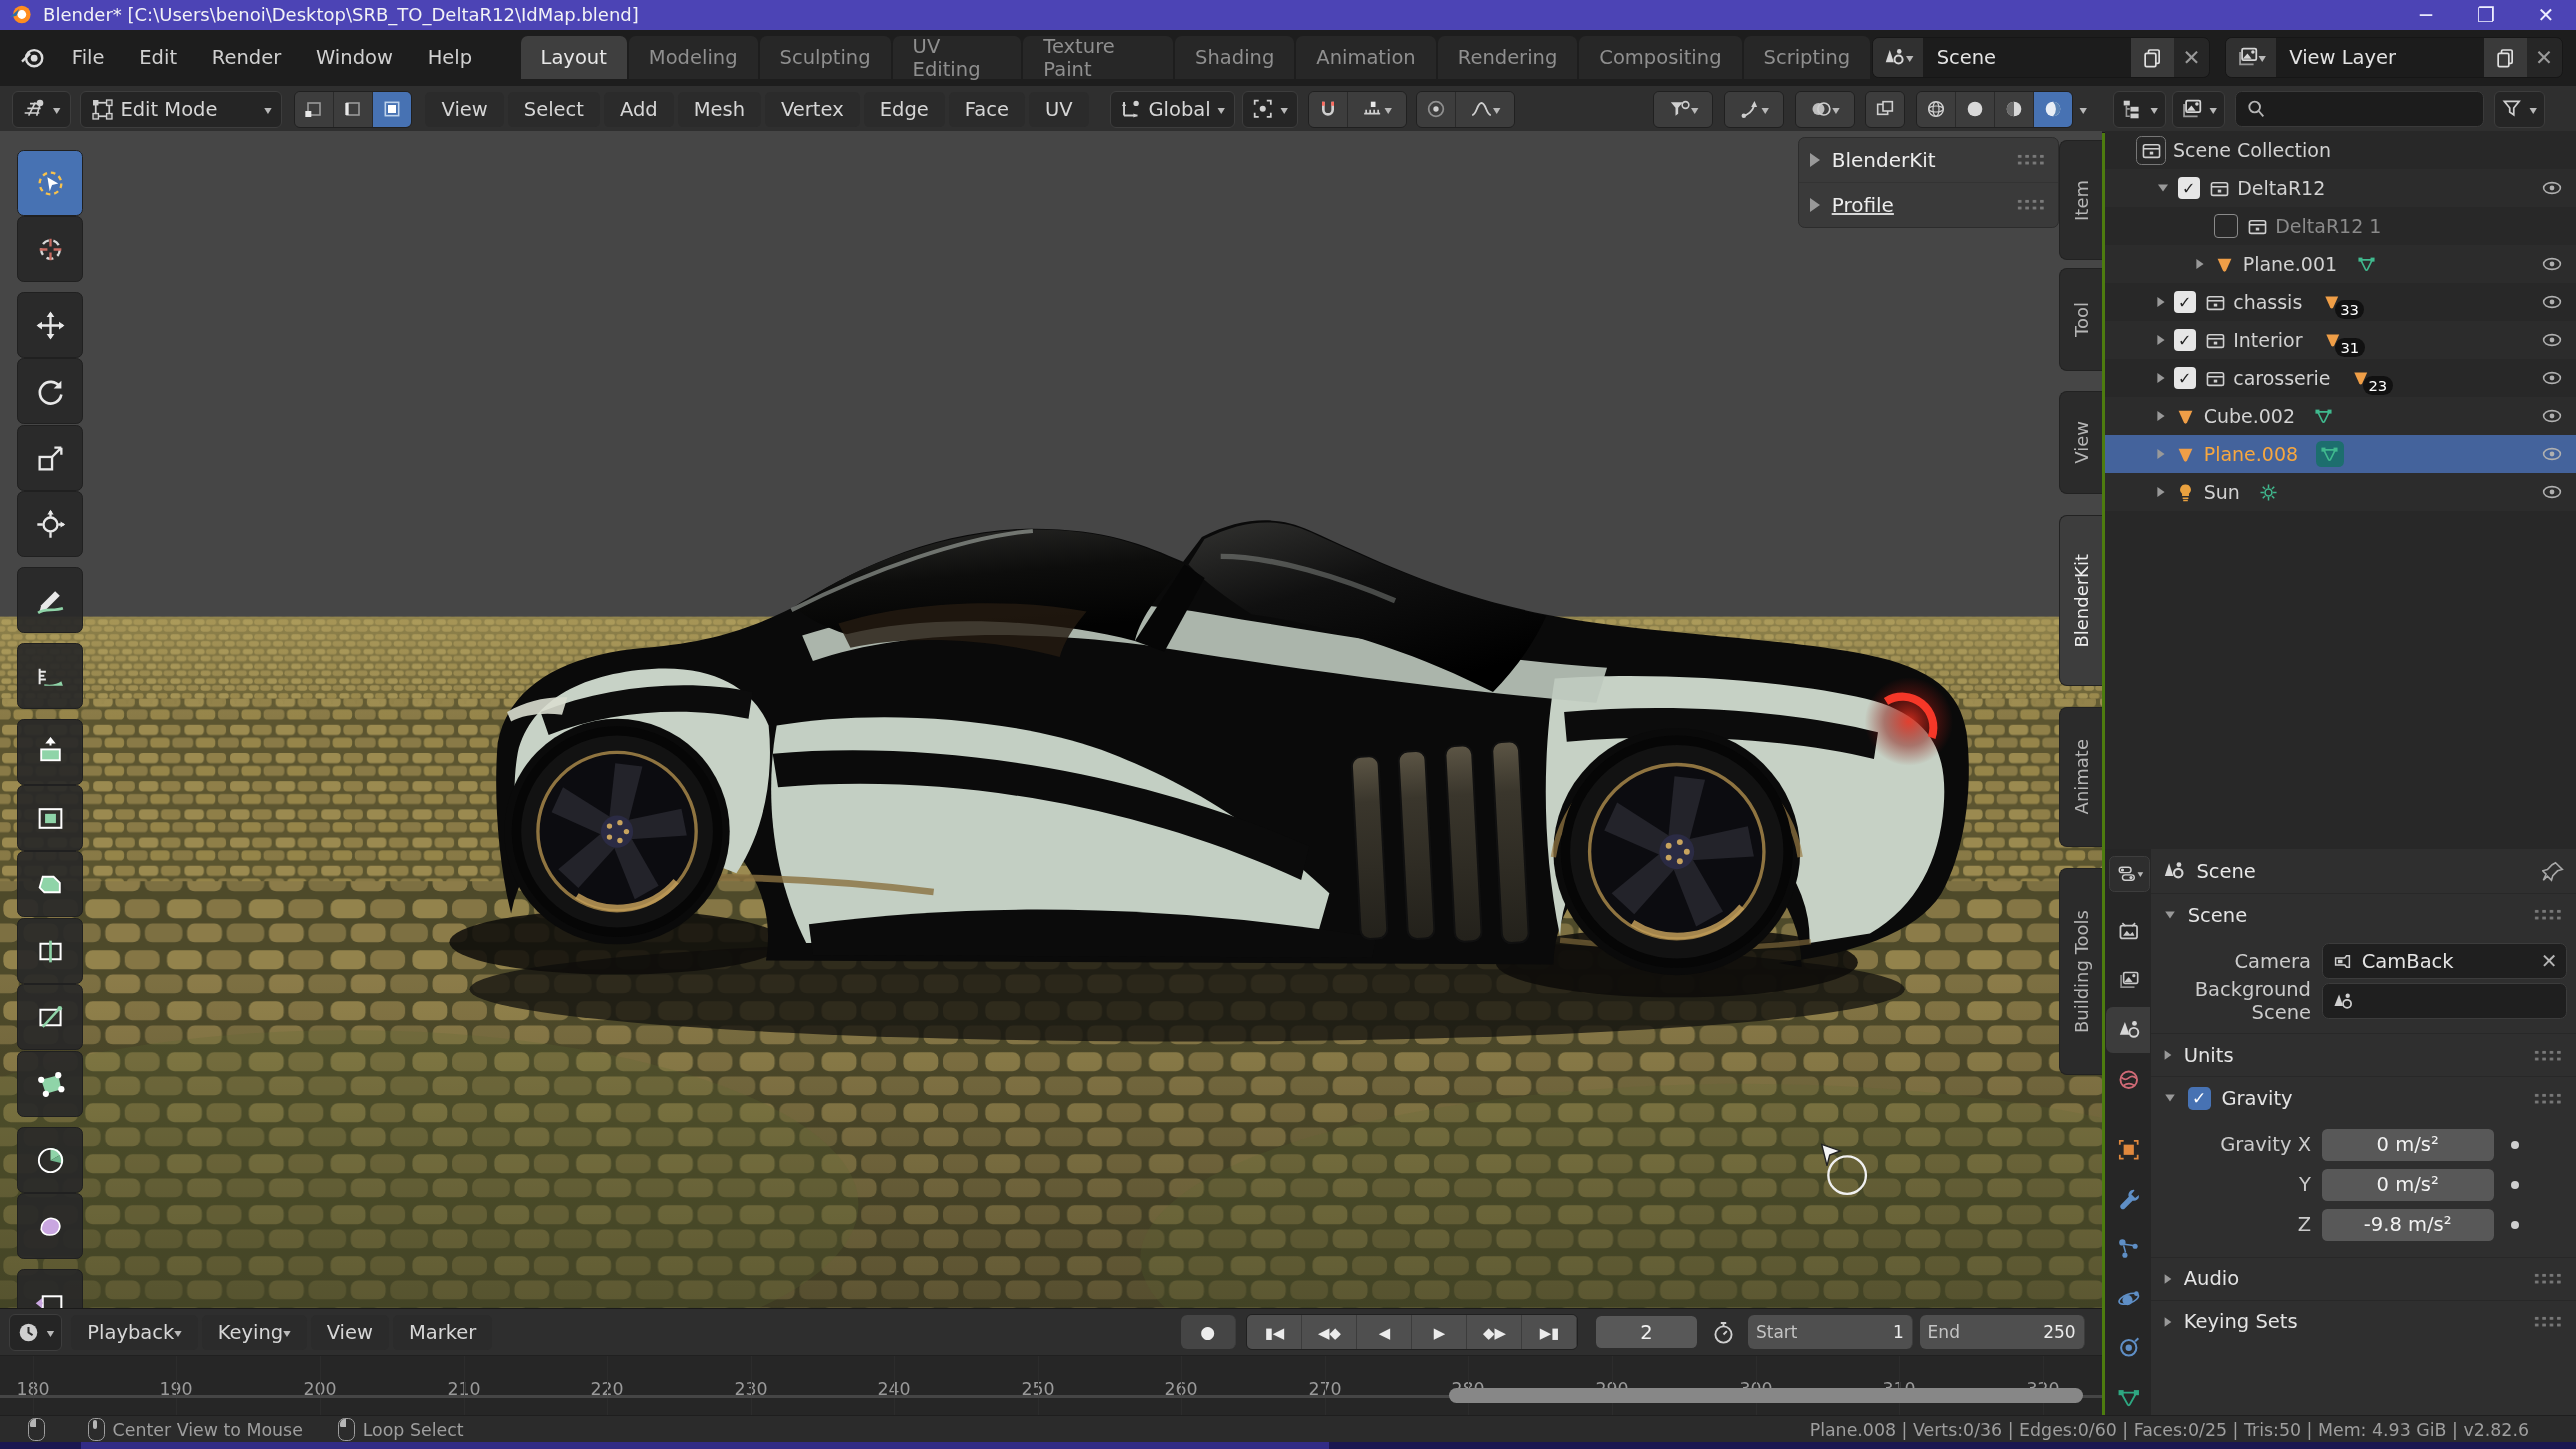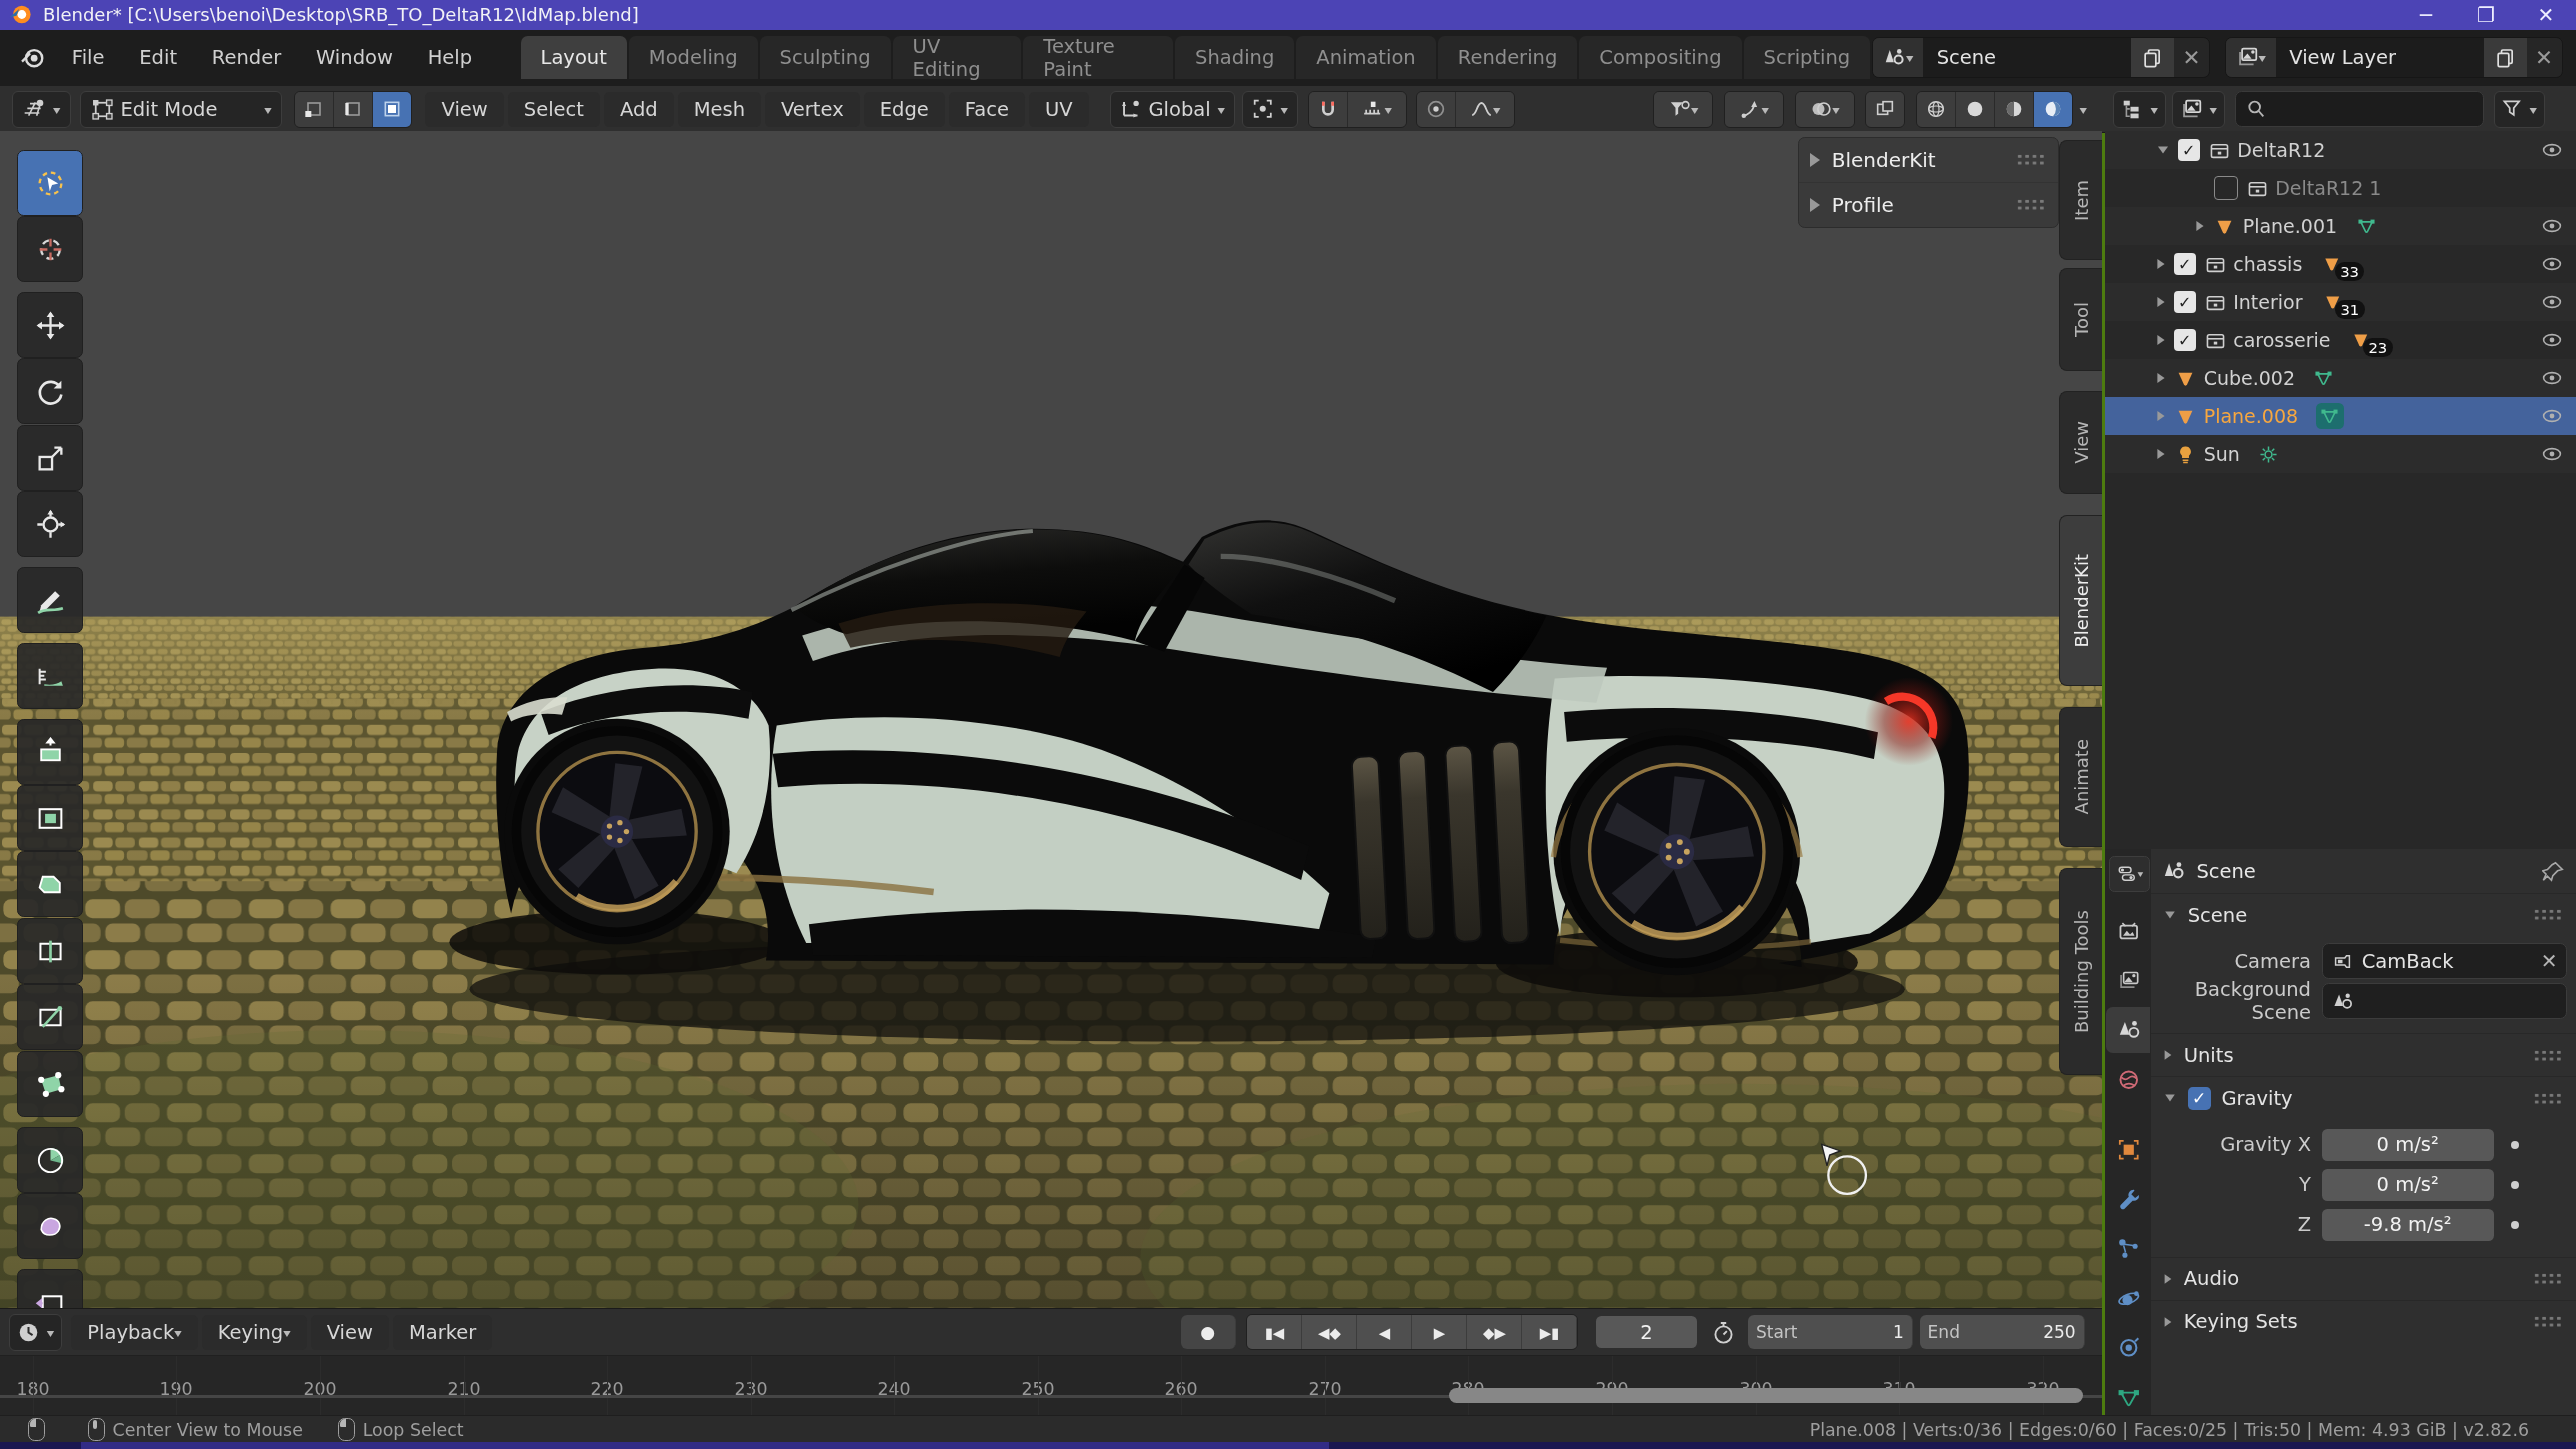--- a/index.html
+++ b/index.html
@@ -35,21 +35,21 @@
   svg.i{display:block;}
   
   #viewport{left:0;top:131px;width:2102px;height:1177px;overflow:hidden;background:#454545;}
   
   .tool{position:absolute;left:17px;width:64px;height:64px;background:rgba(40,40,40,.92);border-radius:6.7px;
         display:flex;align-items:center;justify-content:center;border:0.7px solid #202020;}
   .tool.active{background:#4772b3;}
   
   #npanel{left:1798px;top:137px;width:259px;background:#3a3a3a;border:0.7px solid #2c2c2c;border-radius:6.7px;overflow:hidden;}
   .npanel-row{height:44px;display:flex;align-items:center;padding:0 10.7px;border-bottom:0.7px solid #333;}
-  .npanel-row:last-child{border-bottom:none;}
+  .npanel-row:last-child{border-bottom:none;text-decoration:underline;}
   .grip{width:31px;height:13.4px;background-image:radial-gradient(#8a8a8a 1.7px,transparent 2px);background-size:7.4px 6.7px;margin-left:auto;opacity:.8;}
   .tri{width:0;height:0;border-style:solid;display:inline-block;}
   .tri.r{border-width:7.4px 0 7.4px 10.7px;border-color:transparent transparent transparent #999;}
   .tri.d{border-width:10.7px 7.4px 0 7.4px;border-color:#999 transparent transparent transparent;}
   
   .vtab{position:absolute;left:2059px;width:42px;background:#2b2b2b;border-radius:8px 0 0 8px;color:#b5b5b5;
         display:flex;align-items:center;justify-content:center;border:0.7px solid #222;border-right:none;}
   .vtab.active{background:#3d3d3d;color:#ededed;}
   .vtab span{writing-mode:vertical-rl;transform:rotate(180deg);font-size:18px;white-space:nowrap;}
   
@@ -666,20 +666,31 @@
       <span class="grip"></span>
     </div>
     <div class="npanel-row">
       <span class="tri r" style="margin-right:12px"></span>
       <span style="font-size:20px;color:#ededed">Profile</span>
       <span class="grip"></span>
     </div>
   </div>
 
   <div id="outliner" class="abs">
+      <div class="olrow" style="padding-left: 12px;">
+        <span style="width:19px;flex:none"></span>
+        <span style="border:1.3px solid #777;border-radius:5.4px;padding:2px 2.7px;display:inline-flex">
+          <svg class="i" width="23" height="23" viewBox="0 0 40 40">
+            <rect x="6" y="10" width="28" height="22" rx="3" fill="none" stroke="#cfcfcf" stroke-width="2.8"></rect>
+            <path d="M6 17 h28" stroke="#cfcfcf" stroke-width="2.8"></path>
+            <rect x="17" y="22" width="6" height="5" fill="#cfcfcf"></rect>
+          </svg>
+        </span>
+        <span class="lbl">Scene Collection</span>
+      </div>
       <div class="olrow alt" style="padding-left: 51px;">
         <span class="tri d" style="margin-right:8px;transform:scale(.72)"></span>
         <span class="cb ck">✓</span>
         <svg class="i" width="23" height="23" viewBox="0 0 40 40">
           <rect x="6" y="10" width="28" height="22" rx="3" fill="none" stroke="#cfcfcf" stroke-width="2.8"></rect>
           <path d="M6 17 h28" stroke="#cfcfcf" stroke-width="2.8"></path>
           <rect x="17" y="22" width="6" height="5" fill="#cfcfcf"></rect>
         </svg>
         <span class="lbl">DeltaR12</span>
         <span class="eye">

